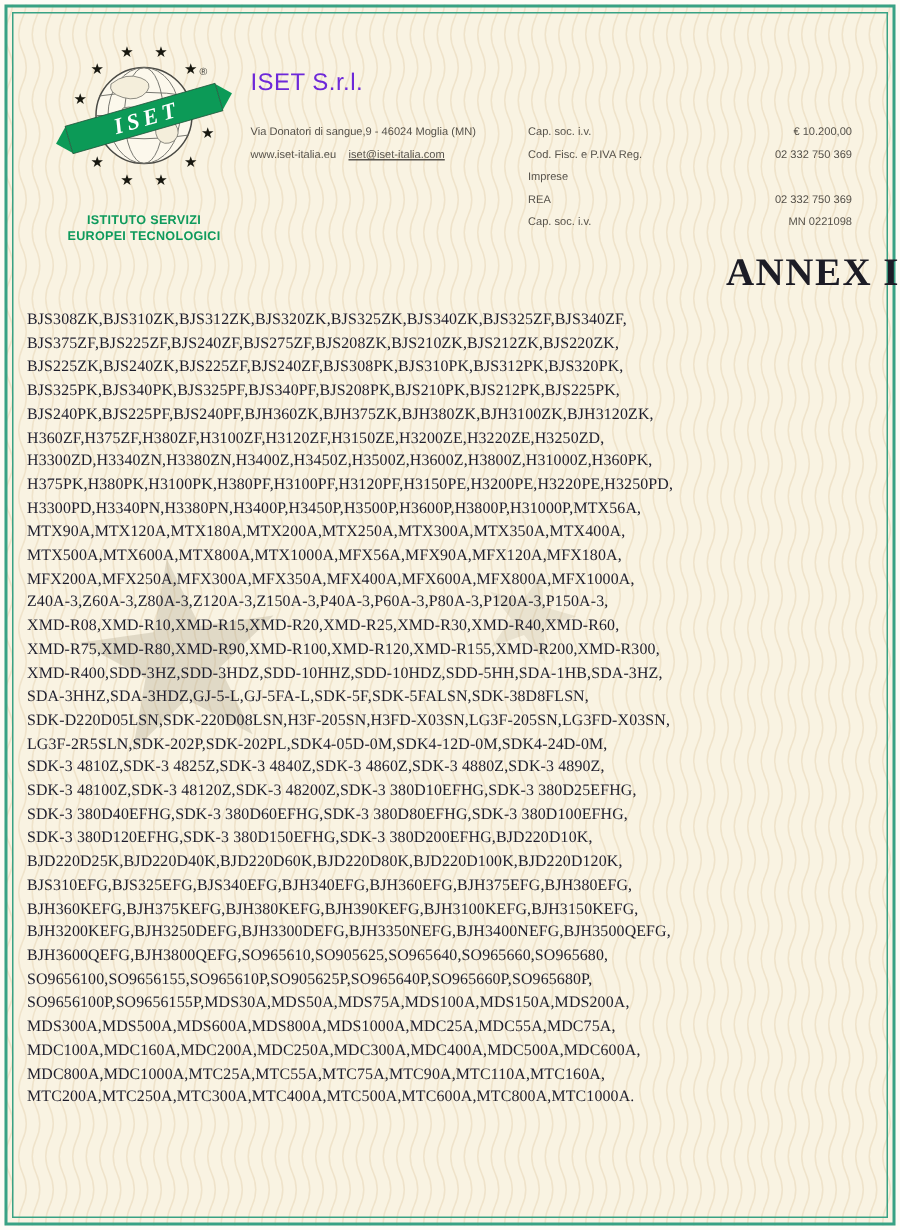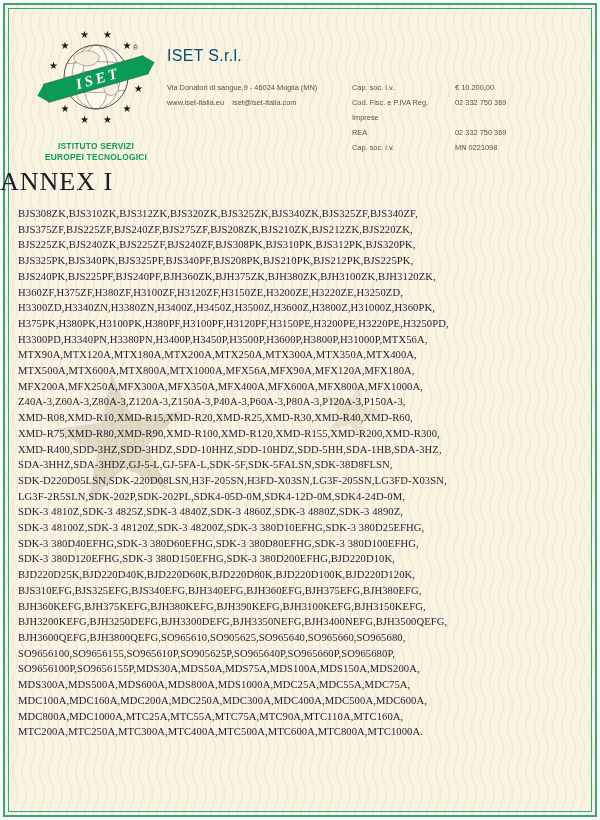--- a/index.html
+++ b/index.html
@@ -16,29 +16,29 @@
 
   .logo-svg{position:absolute;left:30px;top:26px;width:132px;height:106px;}
   .logo-star{font-size:10px;fill:#17170f;font-family:"DejaVu Sans",sans-serif;}
   .rmark{font-size:7px;fill:#3a3a35;font-family:"Liberation Sans",sans-serif;}
   .banner-text{font-size:15px;font-weight:bold;font-style:italic;fill:#ffffff;letter-spacing:3px;
                font-family:"Liberation Serif",serif;}
 
   .org-name{position:absolute;left:14px;top:122px;width:164px;text-align:center;color:#0e9a5c;
             font-weight:bold;font-size:8.4px;line-height:10.5px;letter-spacing:.2px;margin-top:19px;}
 
-  .company-name{position:absolute;left:167px;top:47px;font-size:16px;color:#0c4a6e;letter-spacing:.3px;}
+  .company-name{position:absolute;left:167px;top:47px;font-size:16px;color:#6d28d9;letter-spacing:.3px;}
   .addr{position:absolute;left:167px;top:80px;font-size:7.4px;color:#55514a;line-height:15px;}
-  .addr .email{cursor:pointer;}
+  .addr .email{text-decoration:underline;cursor:pointer;}
   .registry-block{position:absolute;left:352px;top:80px;width:216px;font-size:7.4px;color:#55514a;line-height:15px;}
-  .reg-row{display:flex;}
+  .reg-row{display:flex;justify-content:space-between;}
   .reg-label{width:103px;flex:0 0 103px;}
 
-  .title{position:absolute;left:0;right:0;top:167px;margin:0;text-align:left;
-         font-family:"Liberation Serif",serif;font-weight:normal;font-size:26px;
+  .title{position:absolute;left:0;right:0;top:167px;margin:0;text-align:right;
+         font-family:"Liberation Serif",serif;font-weight:bold;font-size:26px;
          color:#1c1c26;letter-spacing:1px;}
 
   .code-list{position:absolute;left:18px;right:18px;top:206px;text-align:left;
              font-family:"Liberation Serif",serif;font-size:10.6px;line-height:15.7px;
              color:#1d1d2c;letter-spacing:.1px;}
   .code-line{white-space:nowrap;}
 </style>
 </head>
 <body>
 

